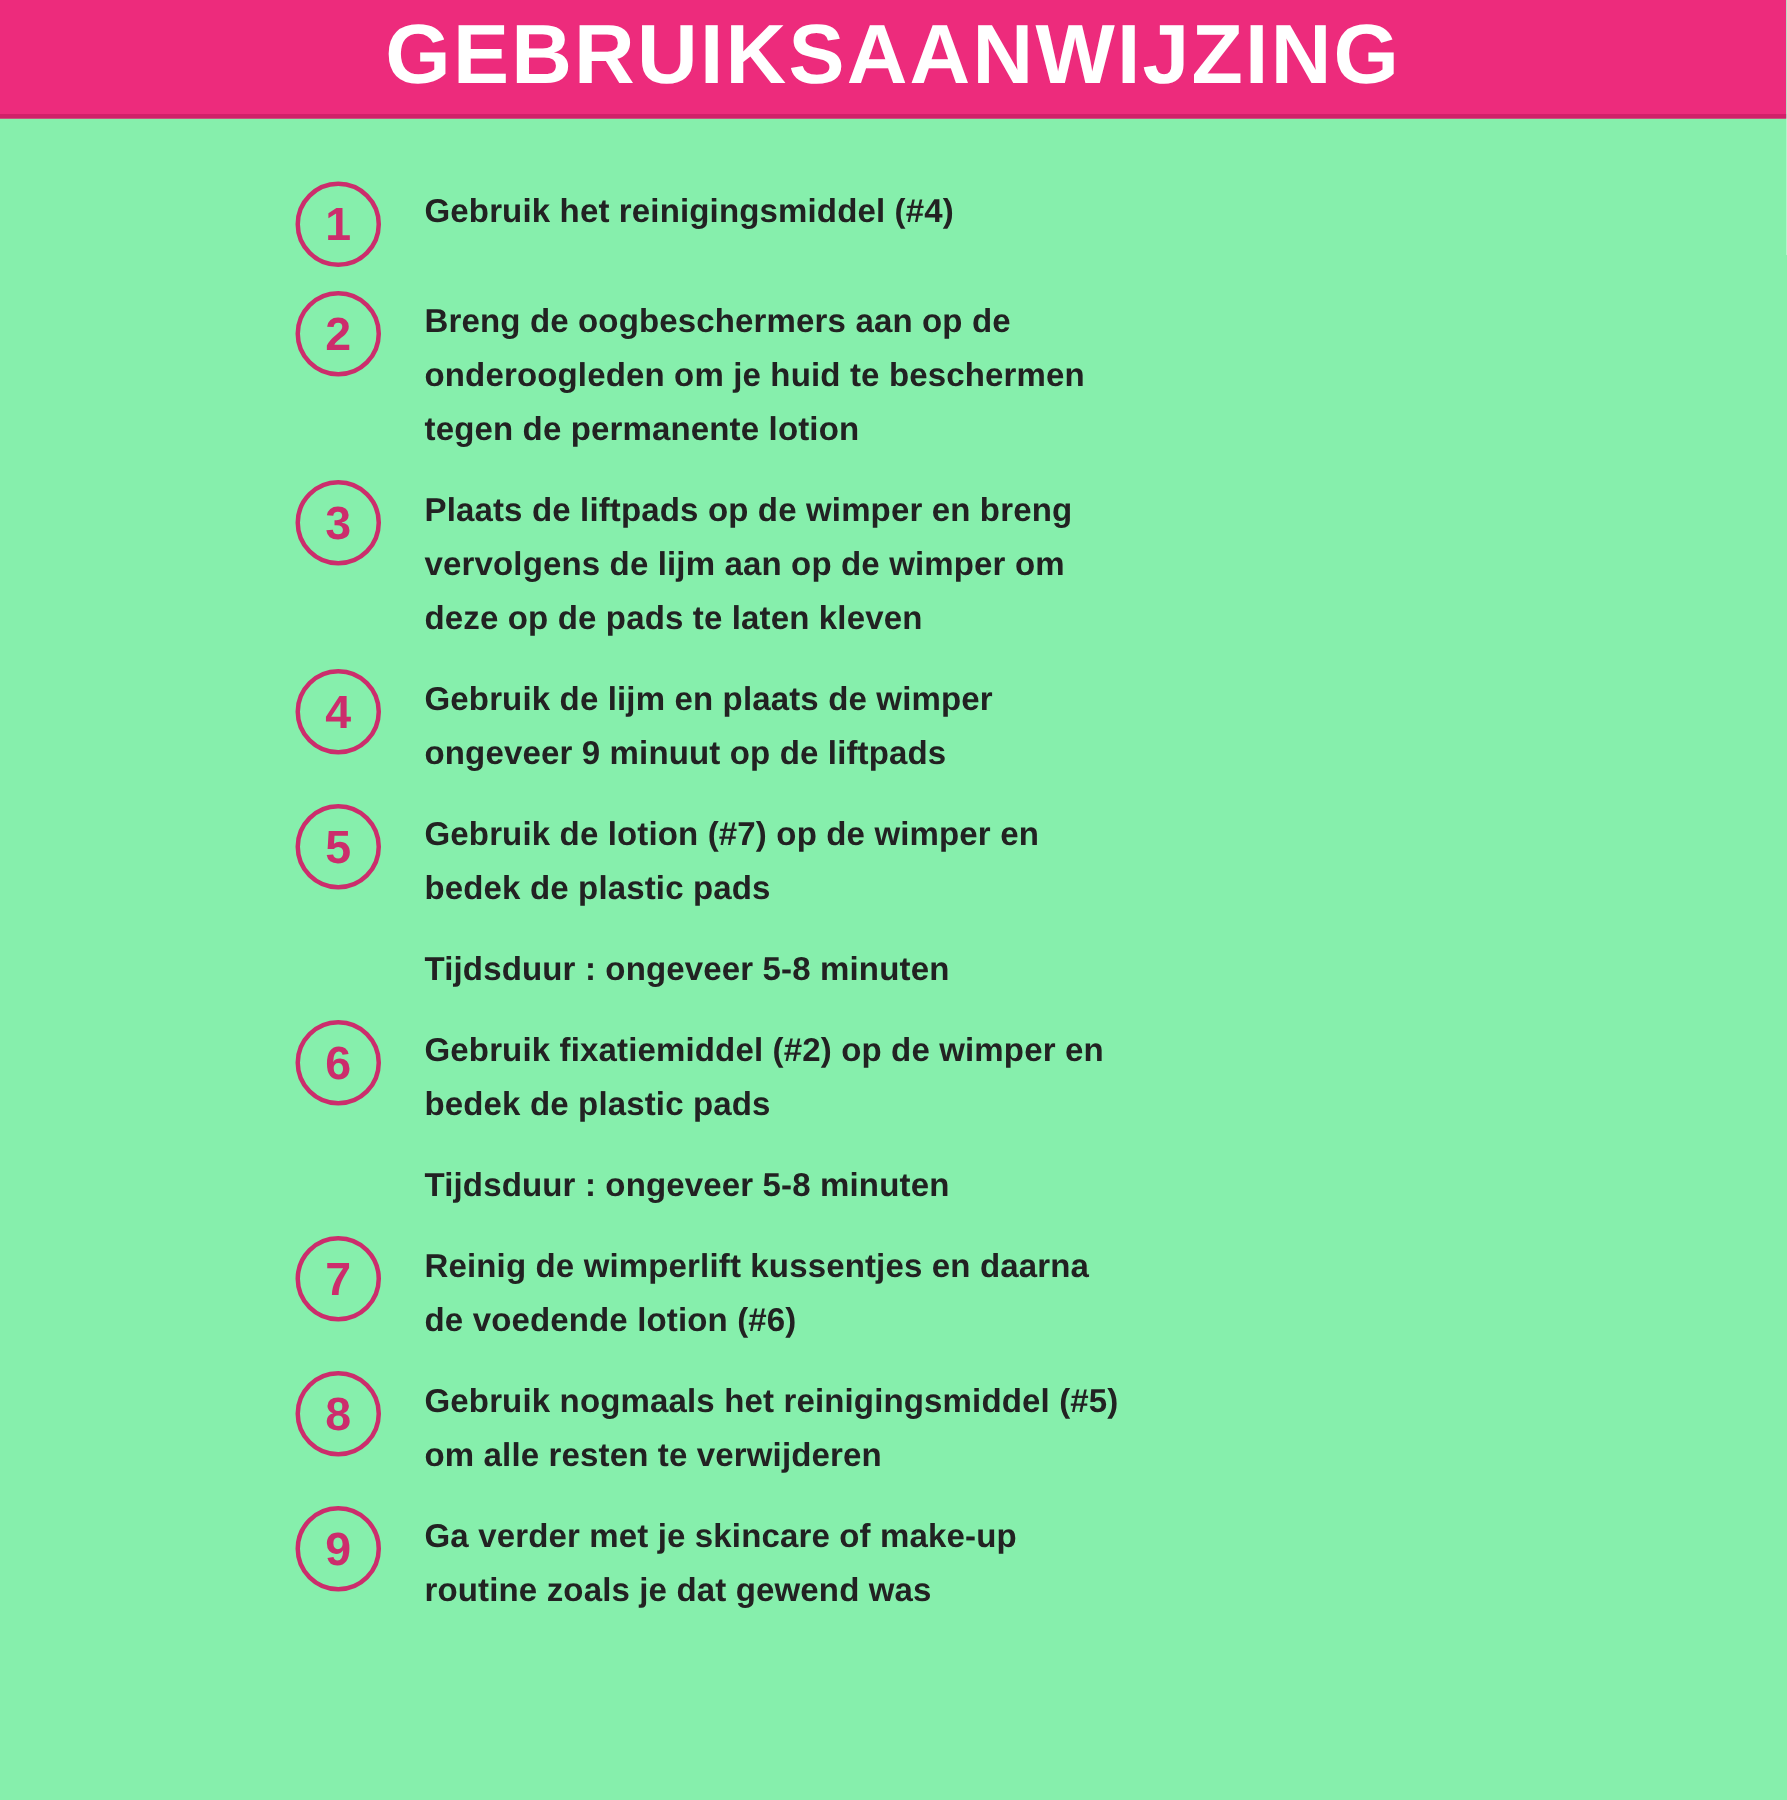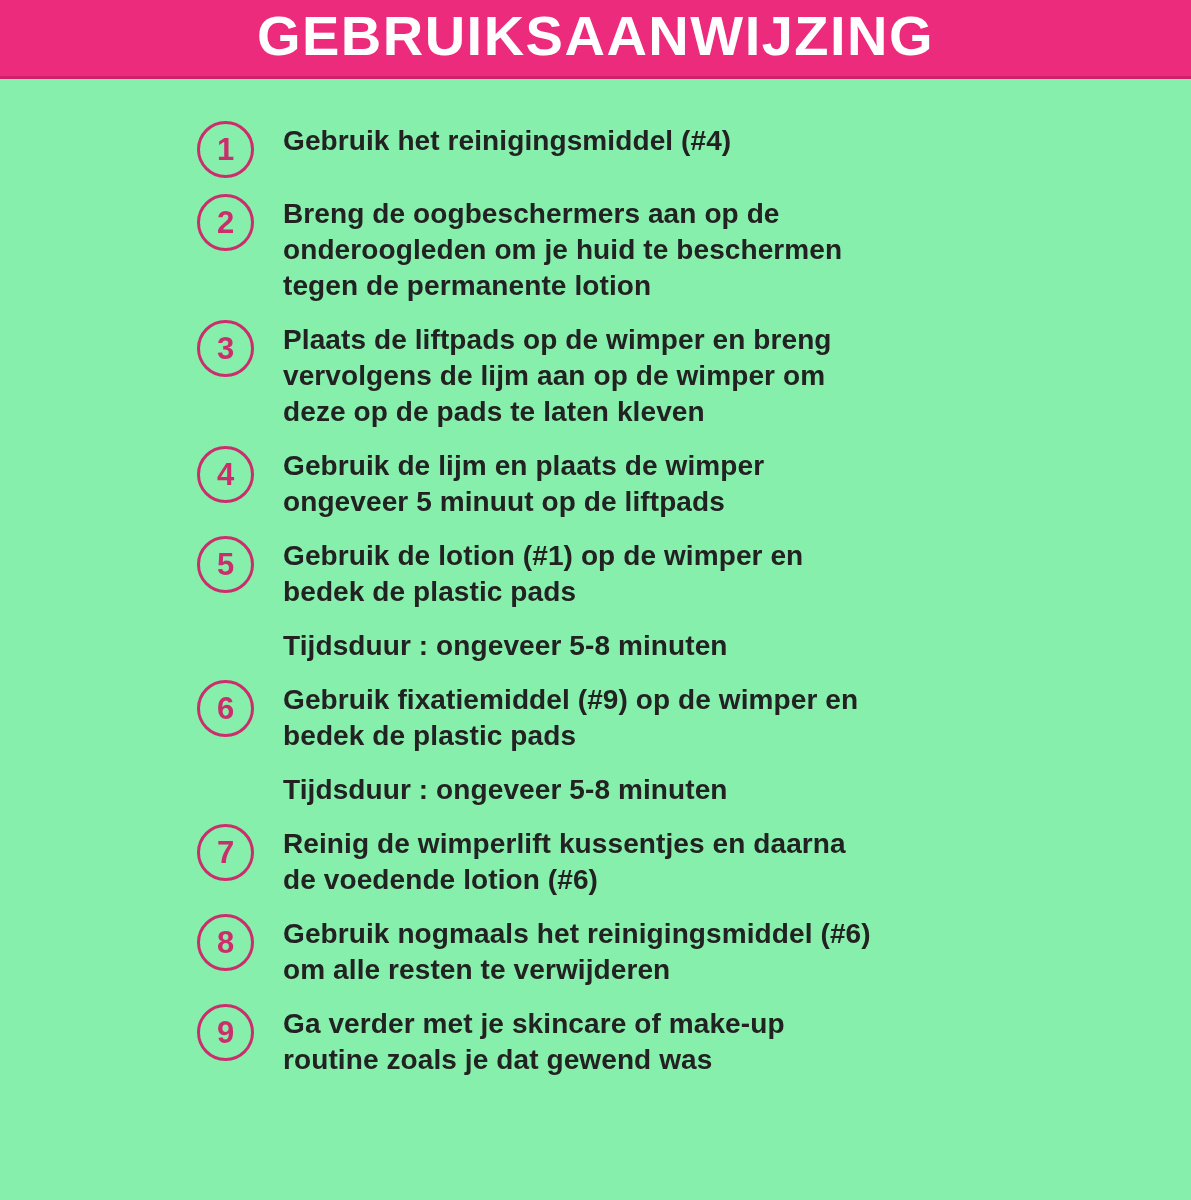--- a/index.html
+++ b/index.html
@@ -52,21 +52,21 @@
     font-size: 31px;
     font-weight: bold;
     margin-right: 29px;
     margin-top: -2px;
   }
   .step-body {
     flex: 1 1 auto;
   }
   .step-text, .step-note {
     color: #222222;
-    font-size: 28px;
+    font-size: 22px;
     font-weight: bold;
     line-height: 36px;
     white-space: pre-line;
     letter-spacing: 0.1px;
   }
   .step-note {
     margin-top: 18px;
   }
   .step-note:empty {
     display: none;
@@ -106,55 +106,55 @@
 vervolgens de lijm aan op de wimper om
 deze op de pads te laten kleven</div>
 
       </div>
     </div>
 
     <div class="step">
       <div class="step-badge">4</div>
       <div class="step-body">
         <div class="step-text">Gebruik de lijm en plaats de wimper
-ongeveer 5 minuut op de liftpads</div>
+ongeveer 9 minuut op de liftpads</div>
 
       </div>
     </div>
 
     <div class="step">
       <div class="step-badge">5</div>
       <div class="step-body">
-        <div class="step-text">Gebruik de lotion (#1) op de wimper en
+        <div class="step-text">Gebruik de lotion (#7) op de wimper en
 bedek de plastic pads</div>
         <div class="step-note">Tijdsduur : ongeveer 5-8 minuten</div>
       </div>
     </div>
 
     <div class="step">
       <div class="step-badge">6</div>
       <div class="step-body">
-        <div class="step-text">Gebruik fixatiemiddel (#9) op de wimper en
+        <div class="step-text">Gebruik fixatiemiddel (#2) op de wimper en
 bedek de plastic pads</div>
         <div class="step-note">Tijdsduur : ongeveer 5-8 minuten</div>
       </div>
     </div>
 
     <div class="step">
       <div class="step-badge">7</div>
       <div class="step-body">
         <div class="step-text">Reinig de wimperlift kussentjes en daarna
 de voedende lotion (#6)</div>
       </div>
     </div>
 
     <div class="step">
       <div class="step-badge">8</div>
       <div class="step-body">
-        <div class="step-text">Gebruik nogmaals het reinigingsmiddel (#6)
+        <div class="step-text">Gebruik nogmaals het reinigingsmiddel (#5)
 om alle resten te verwijderen</div>
 
       </div>
     </div>
 
     <div class="step">
       <div class="step-badge">9</div>
       <div class="step-body">
         <div class="step-text">Ga verder met je skincare of make-up
 routine zoals je dat gewend was</div>

